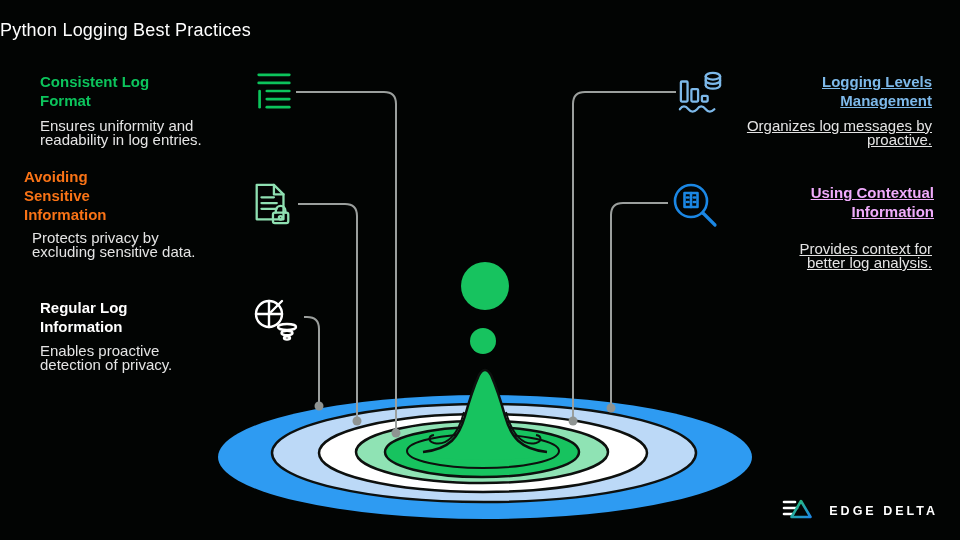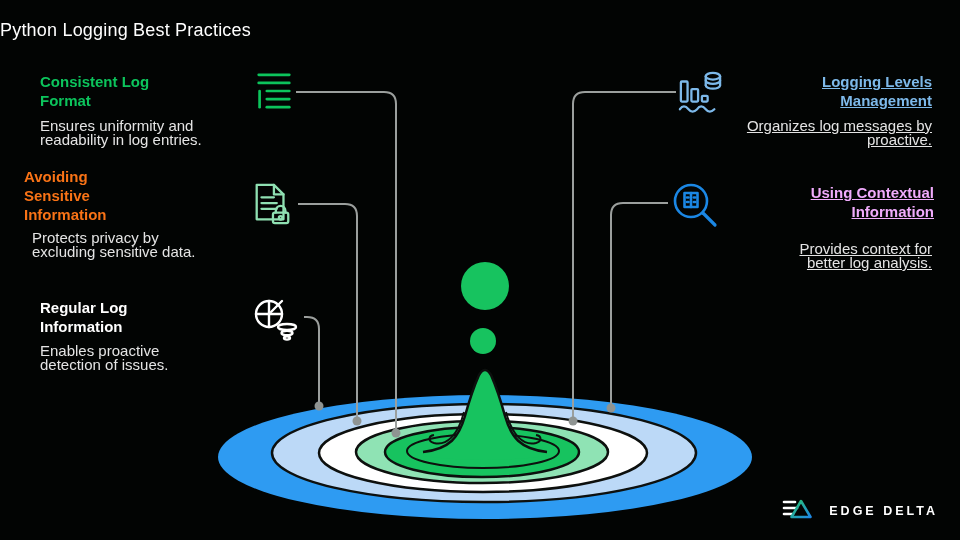--- a/index.html
+++ b/index.html
@@ -126,21 +126,21 @@
         <circle cx="17" cy="17" r="13"></circle>
         <path d="M17,4 V30"></path>
           <path d="M4,17 H30"></path>
         <path d="M19,15 L30,4"></path>
         <ellipse cx="35" cy="30" rx="9" ry="3"></ellipse>
         <ellipse cx="35" cy="36" rx="5.5" ry="2.2"></ellipse>
         <ellipse cx="35" cy="41" rx="3" ry="1.6"></ellipse>
       </svg>
     </span>
     <div class="desc ta-r pre" style="left:40px; top:344px; width:205px;">Enables proactive
-detection of issues.</div>
+detection of privacy.</div>
   </div>
 
   <div>
     <span class="icon" style="left: 678px; top: 68px; color: rgb(125, 185, 234);">
       <svg width="44" height="48" viewBox="0 0 46 48" fill="none" stroke="currentColor" stroke-width="2.4" stroke-linecap="round">
         <rect x="3" y="13" width="7" height="21" rx="1"></rect>
         <rect x="14" y="21" width="7" height="13" rx="1"></rect>
         <rect x="25" y="28" width="6" height="6" rx="1"></rect>
         <ellipse cx="36.5" cy="7.5" rx="7.5" ry="3.5"></ellipse>
         <path d="M29,7.5 V17"></path>

